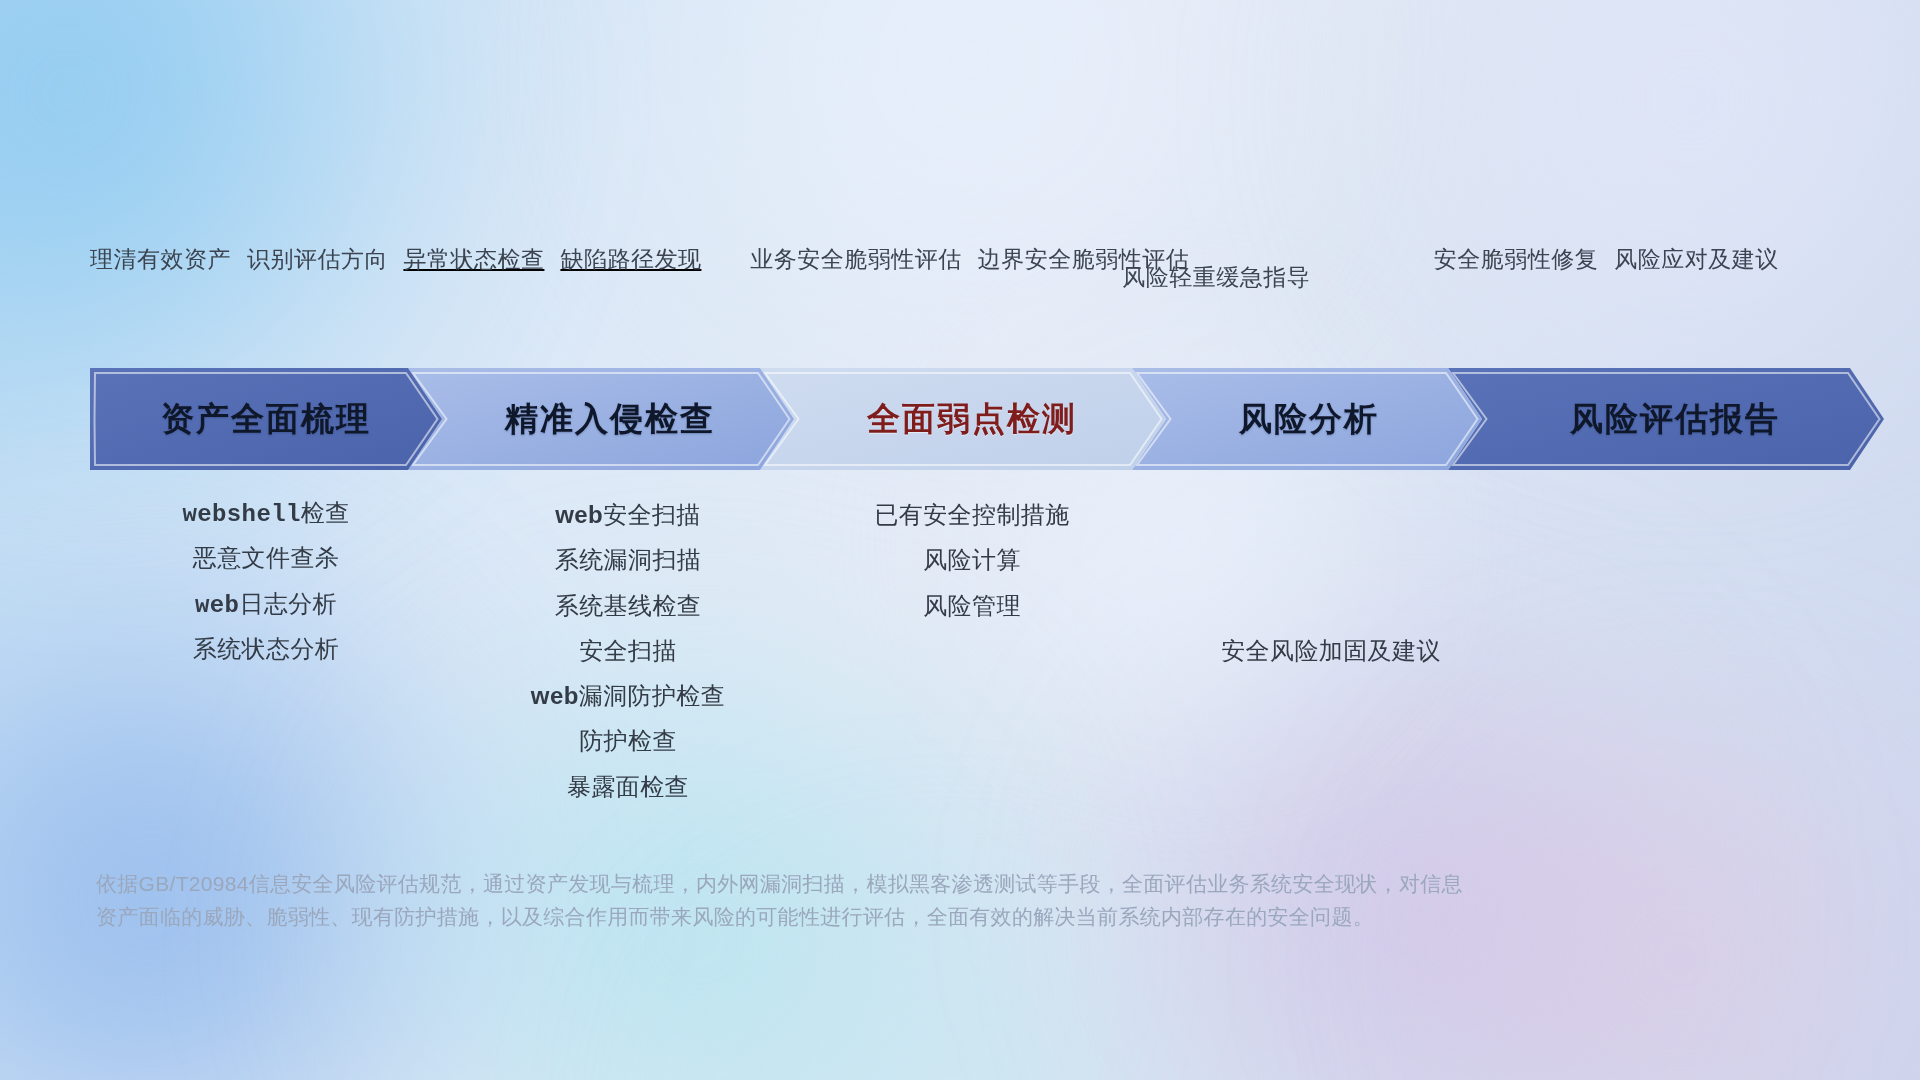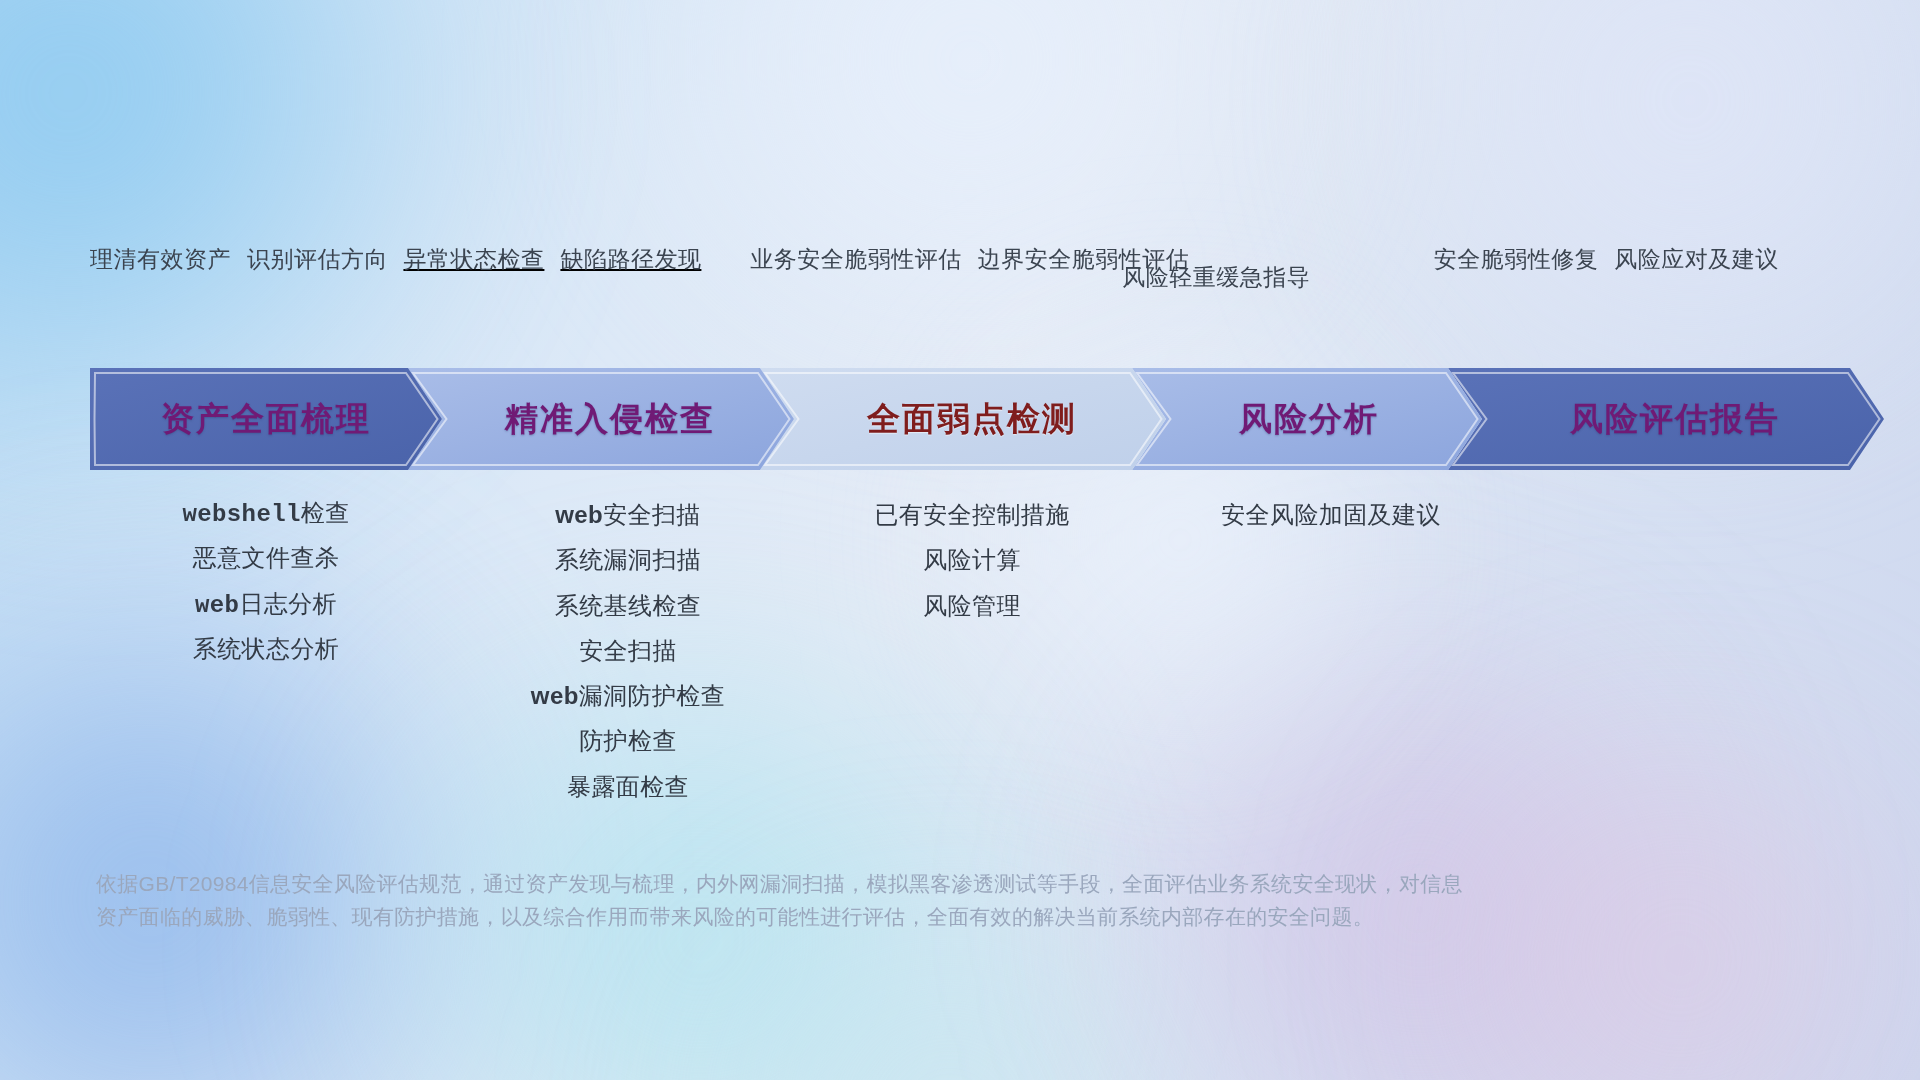--- a/index.html
+++ b/index.html
@@ -112,21 +112,21 @@
   }
   .chev .label {
     position: relative;
     font-size: 33px;
     font-weight: bold;
     letter-spacing: 2px;
     white-space: nowrap;
     z-index: 3;
   }
   .chev .label.light {
-    color: #701a75;
+    color: #0f172a;
     text-shadow: 0 1px 2px rgba(40,60,110,.35);
   }
   .chev .label.dark {
     color: #7f1d1d;
     text-shadow: 0 1px 1px rgba(255,255,255,.55);
   }
 
   
   .bottom-row {
     position: absolute;
@@ -287,21 +287,21 @@
           <div class="bot-line">安全扫描</div>
           <div class="bot-line"><b>web</b>漏洞防护检查</div>
           <div class="bot-line">防护检查</div>
           <div class="bot-line">暴露面检查</div>
         </div>
         <div class="bot-col" style="width: 316px;">
           <div class="bot-line">已有安全控制措施</div>
           <div class="bot-line">风险计算</div>
           <div class="bot-line">风险管理</div>
         </div>
-        <div class="bot-col" style="width: 402px;">
+        <div class="bot-col" style="width: 402px; justify-content: center;">
           <div class="bot-line">安全风险加固及建议</div>
         </div>
       </div>
 
     <div class="footer">
       <p>依据GB/T20984信息安全风险评估规范，通过资产发现与梳理，内外网漏洞扫描，模拟黑客渗透测试等手段，全面评估业务系统安全现状，对信息</p>
       <p>资产面临的威胁、脆弱性、现有防护措施，以及综合作用而带来风险的可能性进行评估，全面有效的解决当前系统内部存在的安全问题。</p>
     </div>
 
   </div>

